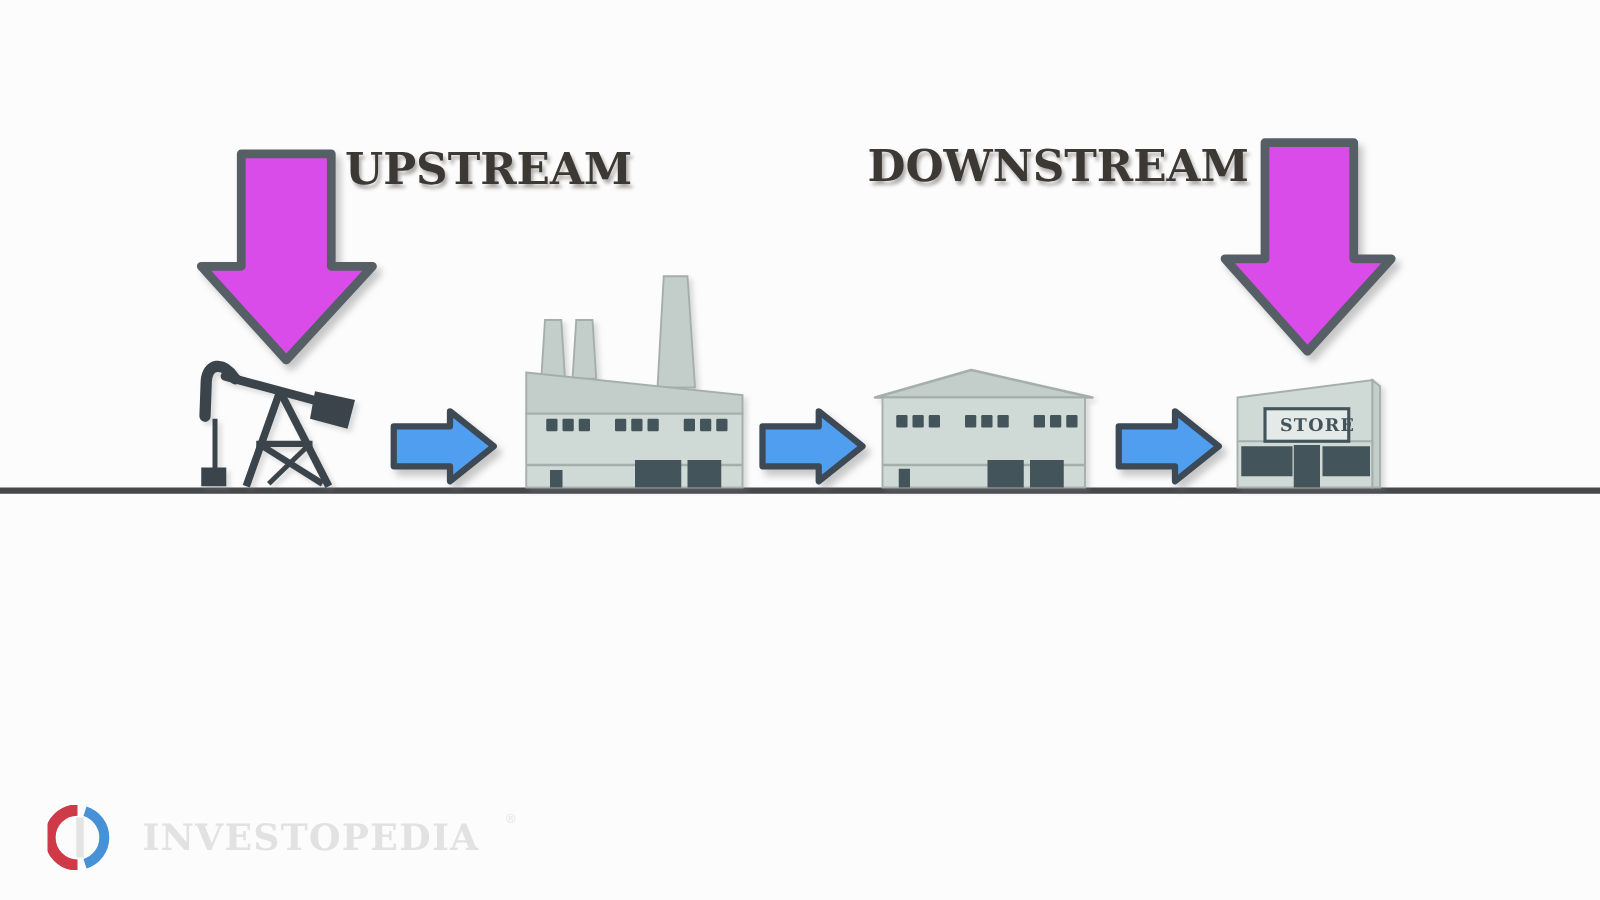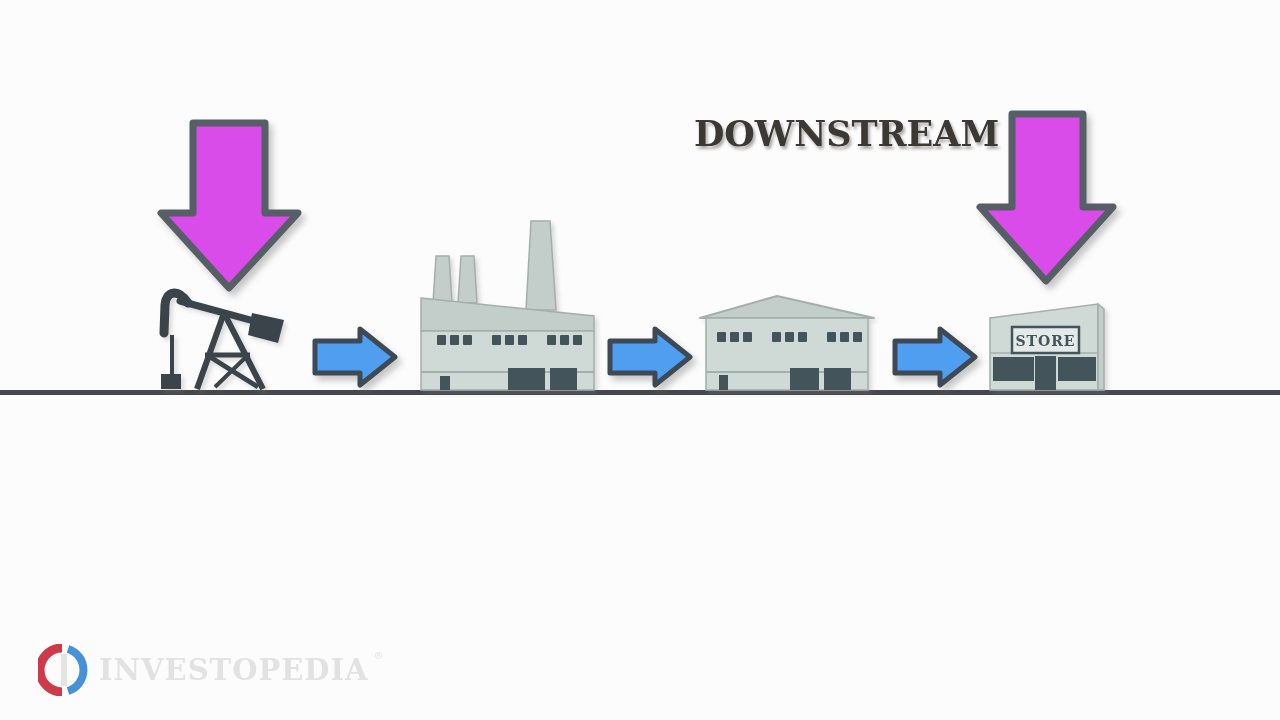--- a/index.html
+++ b/index.html
@@ -12,27 +12,27 @@
   .label{
     position:absolute;
     font-weight:700;font-size:35px;letter-spacing:0;
     color:var(--text);
     text-shadow:2px 3px 3px rgba(80,75,70,.45);
     white-space:nowrap;
   }
   #upstream-label{left:276px;top:115px;}
   #downstream-label{left:694px;top:113px;}
   .store-sign-text{
-    position:absolute;left:1012px;top:330px;width:67px;height:22px;
+    position:absolute;left:1012px;top:330px;width:84px;height:22px;
     display:flex;align-items:center;justify-content:center;
     font-weight:700;font-size:14px;letter-spacing:1px;color:var(--dark);
   }
   .brand{
     position:absolute;left:38px;top:644px;height:52px;
-    display:flex;align-items:center;gap:9px;
+    display:flex;align-items:center;gap:24px;
   }
   .brand-name{
     font-weight:700;font-size:29px;letter-spacing:1px;
     color:var(--watermark);white-space:nowrap;
   }
   .brand-reg{
     font-size:10px;color:var(--watermark);
     align-self:flex-start;margin:6px 0 0 -4px;
   }
   
@@ -135,20 +135,21 @@
       <polygon points="990,318 1098,304 1098,390 990,390" class="fill-building stroke-outline" stroke-width="1.5"></polygon>
       <polygon points="1098,304 1104,309 1104,390 1098,390" class="fill-roof stroke-outline" stroke-width="1.5"></polygon>
       <line x1="990" y1="353" x2="1098" y2="353" class="stroke-outline" stroke-width="1.5"></line>
       <rect x="1012" y="327" width="67" height="26" class="fill-sign stroke-dark" stroke-width="2.5"></rect>
       <rect x="993" y="357" width="41" height="24" class="fill-dark"></rect>
       <rect x="1058" y="357" width="38" height="24" class="fill-dark"></rect>
       <rect x="1035" y="356" width="21" height="34" class="fill-dark"></rect>
     </g>
   </svg>
 
+  <div class="label" id="upstream-label">UPSTREAM</div>
   <div class="label" id="downstream-label">DOWNSTREAM</div>
   <div class="store-sign-text">STORE</div>
 
   <div class="brand">
     <svg width="52" height="52" viewBox="0 0 52 52" style="position:static">
       <rect x="23" y="10" width="6" height="32" fill="#cfcfcf" opacity="0.55"></rect>
       <path d="M24,4 A22,22 0 0 0 24,48" class="stroke-red" stroke-width="9" fill="none"></path>
       <path d="M30,5 A22,22 0 0 1 30,47" class="stroke-lblue" stroke-width="8" fill="none"></path>
     </svg>
     <span class="brand-name">INVESTOPEDIA</span>

